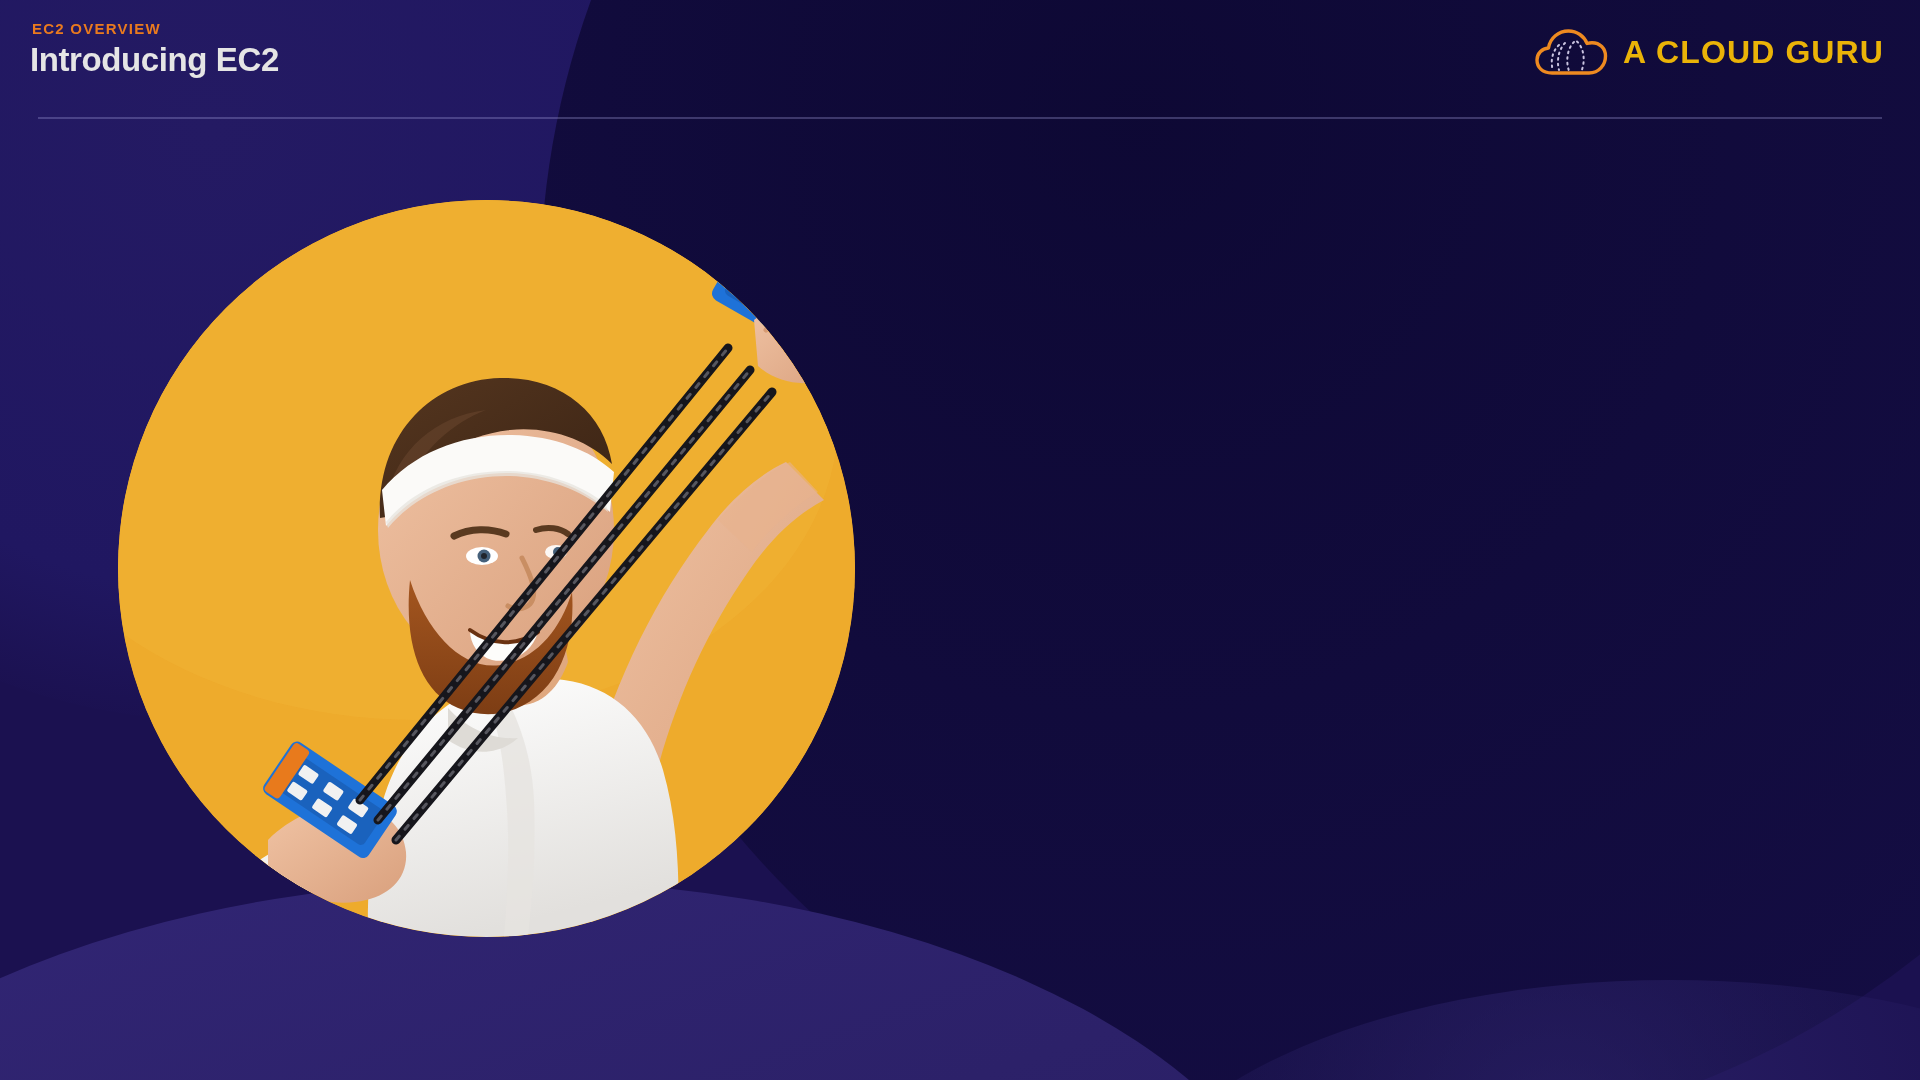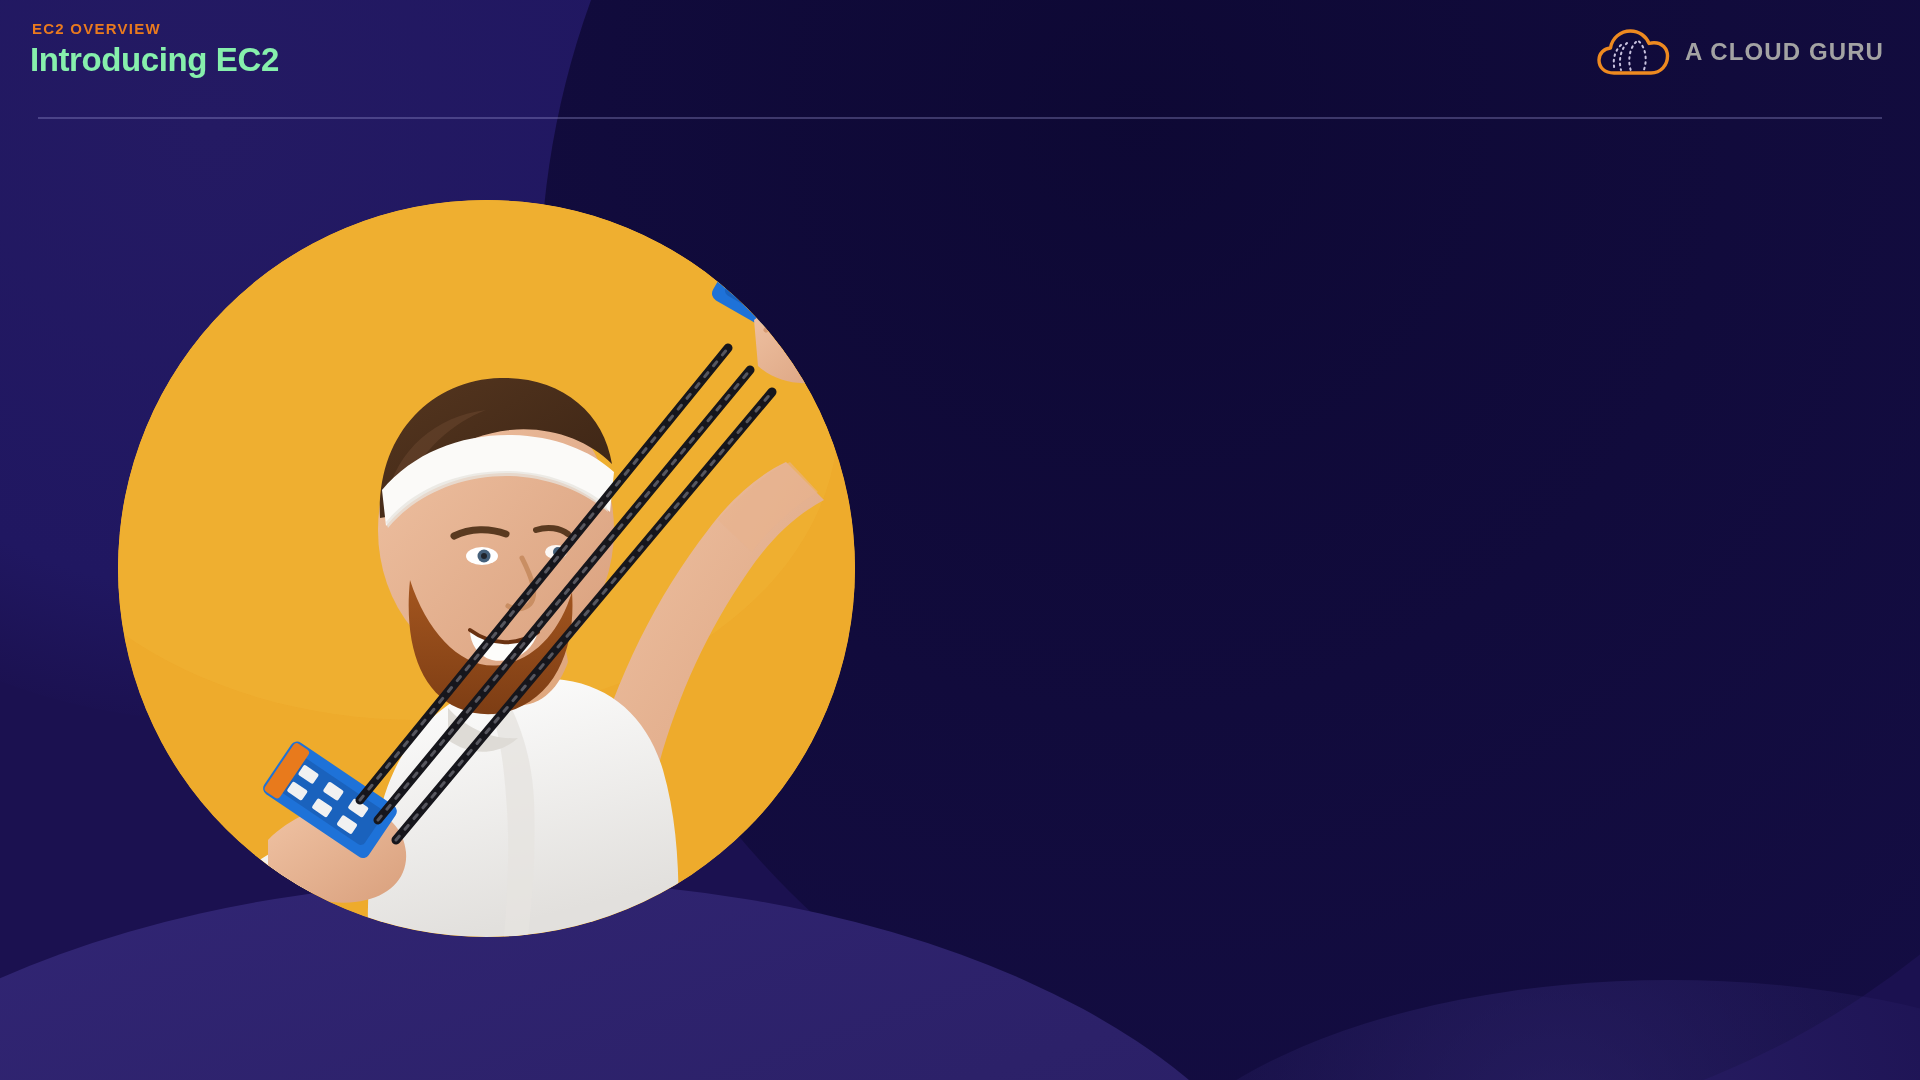--- a/index.html
+++ b/index.html
@@ -73,21 +73,21 @@
     letter-spacing:1.25px;
     color:#ea7a1e;
     text-transform:uppercase;
   }
 
   .slide-title {
     position:absolute;
     left:30px; top:41px;
     font-size:33px;
     font-weight:bold;
-    color:#86efac;
+    color:#e5e5e5;
     letter-spacing:-0.4px;
   }
 
   .divider {
     position:absolute;
     left:38px; top:117px;
     width:1844px; height:1.5px;
     background:rgba(170,165,225,.30);
   }
 
@@ -95,23 +95,23 @@
   .brand {
     position:absolute;
     right:36px; top:28px;
     display:flex;
     align-items:center;
     gap:15px;
     height:48px;
   }
   .brand-mark { width:74px; height:48px; display:block; flex:0 0 auto; }
   .brand-name {
-    font-size:24px;
-    font-weight:bold;
-    color:#a3a3a3;
+    font-size:32px;
+    font-weight:bold;
+    color:#eab308;
     letter-spacing:1.1px;
     white-space:nowrap;
   }
 
   
   .photo-circle {
     position:absolute;
     left:118px; top:200px;
     width:737px; height:737px;
     border-radius:50%;

